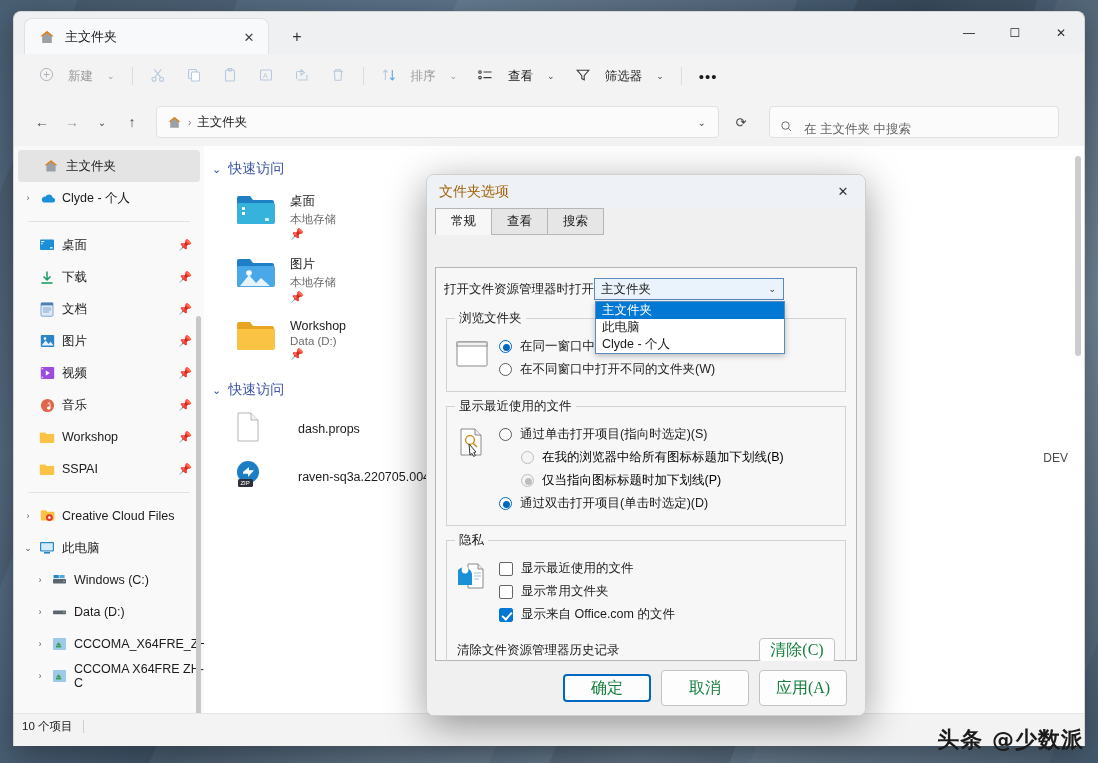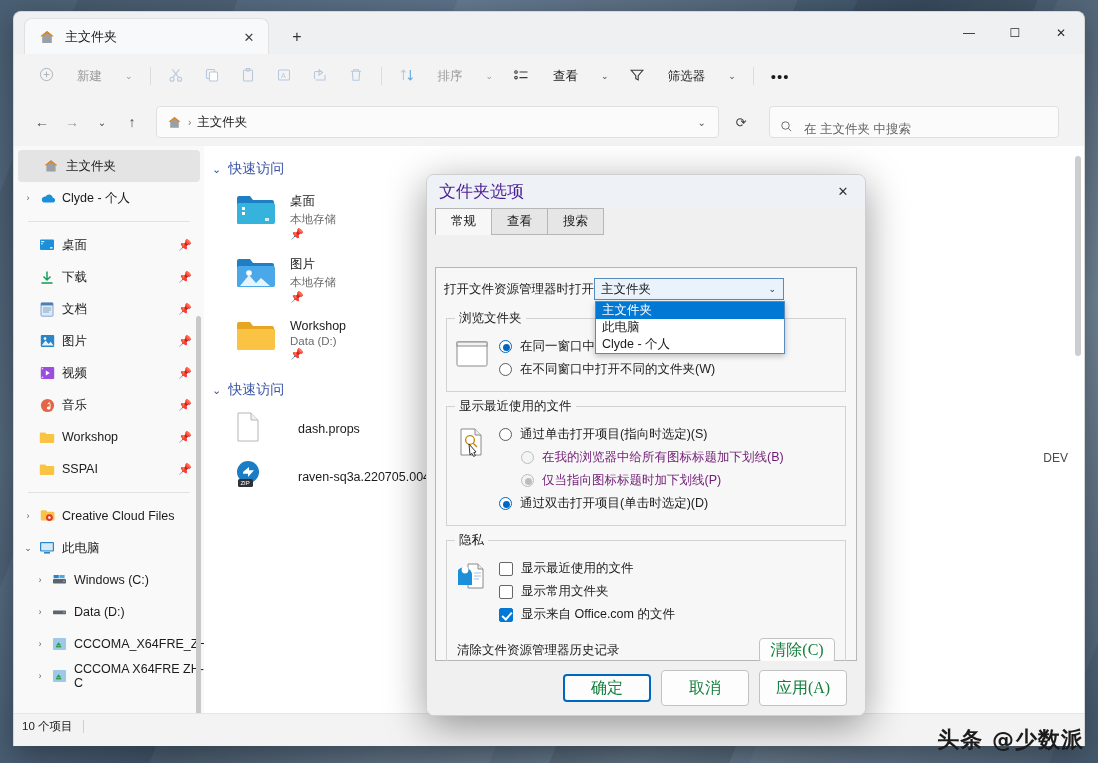--- a/index.html
+++ b/index.html
@@ -35,21 +35,21 @@
   .tab .label{margin-left:10px;font-size:13px;color:#1b1b1b;}
   .tab .x{position:absolute;right:10px;top:9px;width:18px;height:18px;font-size:13px;color:#444;
     display:flex;align-items:center;justify-content:center;cursor:pointer;}
   .newtab{position:absolute;left:272px;top:14px;width:22px;height:22px;color:#333;font-size:16px;
     display:flex;align-items:center;justify-content:center;cursor:pointer;}
   .wincontrols{position:absolute;right:0;top:0;height:42px;display:flex;}
   .wc{width:46px;height:42px;display:flex;align-items:center;justify-content:center;color:#2b2b2b;font-size:12px;cursor:pointer;}
 
   
   .toolbar{height:44px;background:#f3f3f3;display:flex;align-items:center;padding-left:16px;gap:2px;}
-  .tb-item{height:30px;border-radius:4px;display:flex;align-items:center;gap:23px;padding:0 9px;
+  .tb-item{height:30px;border-radius:4px;display:flex;align-items:center;gap:14px;padding:0 9px;
     font-size:12.5px;color:#9a9a9a;cursor:pointer;}
   .tb-item.dark{color:#1b1b1b;}
   .tb-sep{width:1px;height:18px;background:#dcdcdc;margin:0 6px;}
   .chev{font-size:9px;color:#9a9a9a;}
   .tb-item.dark .chev{color:#4a4a4a;}
 
   
   .addrrow{height:48px;background:#f3f3f3;display:flex;align-items:center;padding:0 14px;gap:2px;}
   .navbtn{width:28px;height:28px;border-radius:4px;display:flex;align-items:center;justify-content:center;
     color:#4b4b4b;font-size:14px;cursor:pointer;}
@@ -98,21 +98,21 @@
     padding-left:8px;font-size:11.5px;color:#1b1b1b;gap:10px;}
   .status .vs{width:1px;height:13px;background:#cfcfcf;}
 
   
   .dialog{
     position:absolute; left:426px; top:174px; width:440px; height:542px;
     background:#f0f0f0; border-radius:8px; box-shadow:0 10px 40px rgba(0,0,0,.40);
     border:1px solid #cfcfcf; overflow:hidden;
   }
   .dlg-title{height:33px;background:#eef2f7;display:flex;align-items:center;padding-left:12px;position:relative;}
-  .dlg-title .t{font-size:17px;color:#4c1d95;}
+  .dlg-title .t{font-size:14px;color:#a16207;}
   .dlg-close{position:absolute;right:0;top:0;width:44px;height:33px;display:flex;align-items:center;justify-content:center;
     font-size:13px;color:#333;cursor:pointer;}
   .dlg-inner{position:absolute;left:0;top:33px;right:0;bottom:0;background:#f0f0f0;}
   .tabs{display:flex;padding-left:8px;height:27px;position:relative;z-index:3;}
   .tabbtn{height:27px;padding:0 15px;font-size:12.5px;color:#1b1b1b;border:1px solid #b6b6b6;
     background:#e6e6e6;display:flex;align-items:center;cursor:pointer;margin-right:-1px;}
   .tabbtn.active{background:#f7f7f7;border-bottom-color:#f7f7f7;}
   .tabpanel{position:absolute;left:8px;right:8px;top:59px;bottom:54px;background:#f7f7f7;border:1px solid #b6b6b6;}
 
   .field-row{display:flex;align-items:center;padding:10px 8px 4px 8px;}
@@ -124,21 +124,21 @@
     box-shadow:0 2px 6px rgba(0,0,0,.25);}
   .dopt{height:17px;display:flex;align-items:center;padding:0 6px;font-size:12.5px;color:#1b1b1b;cursor:pointer;}
   .dopt.sel{background:#0078d4;color:#fff;}
 
   fieldset.grp{margin:6px 10px 0 10px;border:1px solid #d2d2d2;padding:4px 8px 10px 8px;position:relative;}
   fieldset.grp legend{font-size:12.5px;color:#1b1b1b;padding:0 4px;}
   .grp-body{display:flex;align-items:flex-start;gap:10px;padding-top:4px;}
   .grp-icon{width:34px;height:34px;flex:0 0 34px;display:flex;align-items:center;justify-content:center;margin-top:2px;}
   .opts{flex:1;}
   .opt{display:flex;align-items:center;gap:8px;height:23px;font-size:12.5px;color:#1b1b1b;cursor:pointer;}
-  .opt.disabled{color:#701a75;cursor:default;}
+  .opt.disabled{color:#000000;cursor:default;}
   .opt.indent{padding-left:22px;}
   .radio{width:13px;height:13px;border-radius:50%;border:1px solid #5c5c5c;background:#fff;flex:0 0 13px;position:relative;}
   .radio.on{border:1px solid #0067c0;background:#fff;}
   .radio.on:after{content:"";position:absolute;left:2.5px;top:2.5px;width:7px;height:7px;border-radius:50%;background:#0067c0;}
   .radio.dis{border-color:#bdbdbd;background:#f4f4f4;}
   .radio.dis.on:after{background:#bdbdbd;}
   .cb{width:14px;height:14px;border:1px solid #666;background:#fff;flex:0 0 14px;position:relative;border-radius:2px;}
   .cb.on{background:#0078d4;border-color:#0078d4;}
   .cb.on:after{content:"";position:absolute;left:3.5px;top:1px;width:4px;height:8px;border:solid #fff;
     border-width:0 2px 2px 0;transform:rotate(42deg);}

